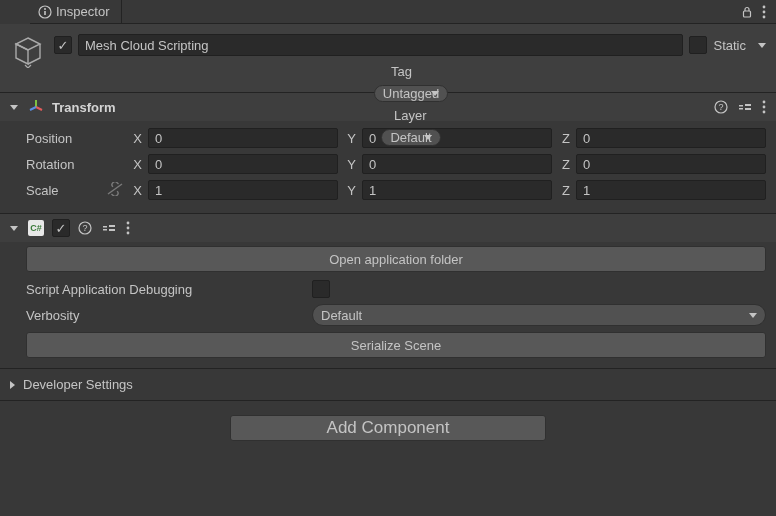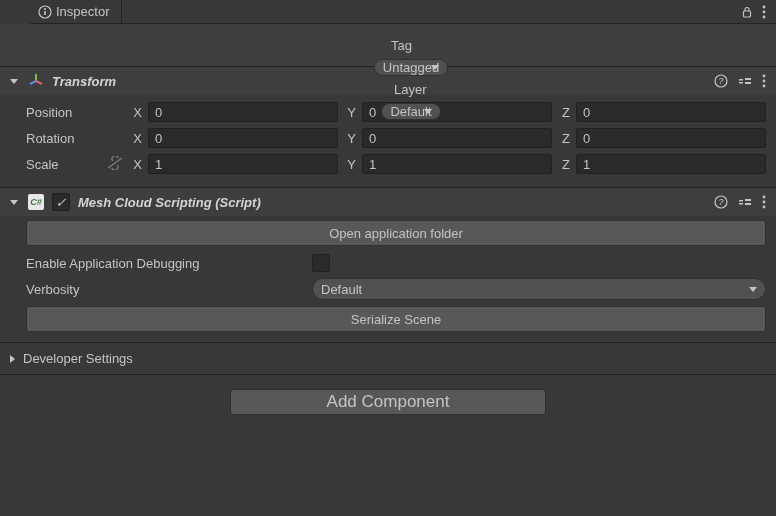--- a/index.html
+++ b/index.html
@@ -20,21 +20,21 @@
   .name-input { flex: 1; background: #2a2a2a; border: 1px solid #202020; border-radius: 2px; height: 22px; padding: 0 6px; color: #c4c4c4; font-size: 13px; }
   .static-group { display: flex; align-items: center; gap: 6px; }
   .dropdown-arrow { width: 0; height: 0; border-left: 4px solid transparent; border-right: 4px solid transparent; border-top: 5px solid #c4c4c4; margin-left: 6px; }
   
   .header-row2 { display: flex; align-items: center; gap: 6px; height: 24px; margin-top: 6px; padding-left: 46px; flex-direction: column; }
   .lbl { color: #c4c4c4; min-width: 40px; }
   .dropdown { background: #515151; border: 1px solid #303030; border-radius: 11px; height: 22px; display: flex; align-items: center; padding: 0 8px; position: relative; flex: 1; }
   .dropdown .dropdown-arrow { position: absolute; right: 8px; }
   
   .component { border-bottom: 1px solid #232323; }
-  .comp-header { background: #3e3e3e; display: flex; align-items: center; gap: 8px; padding: 4px 10px; height: 28px; font-style: italic; }
+  .comp-header { background: #3e3e3e; display: flex; align-items: center; gap: 8px; padding: 4px 10px; height: 28px; }
   .foldout { width: 0; height: 0; border-left: 4px solid transparent; border-right: 4px solid transparent; border-top: 5px solid #c4c4c4; cursor: pointer; margin-right: 2px; }
   .foldout.closed { border-top: 4px solid transparent; border-bottom: 4px solid transparent; border-left: 5px solid #c4c4c4; border-right: none; }
   .comp-title { font-weight: 600; color: #d4d4d4; flex: 1; }
   .comp-icons { display: flex; align-items: center; gap: 10px; }
   
   .comp-body { padding: 4px 10px 10px 26px; background: #383838; }
   .vec-row { display: flex; align-items: center; height: 26px; gap: 0; }
   .vec-label { width: 280px; color: #c4c4c4; display: flex; align-items: center; gap: 6px; }
   .vec-fields { flex: 1; display: flex; gap: 4px; align-items: center; }
   .axis-lbl { width: 16px; text-align: right; padding-right: 2px; }
@@ -79,20 +79,37 @@
       <svg width="4" height="14" viewBox="0 0 4 14">
           <circle cx="2" cy="2" r="1.4" fill="#c4c4c4"></circle>
           <circle cx="2" cy="7" r="1.4" fill="#c4c4c4"></circle>
           <circle cx="2" cy="12" r="1.4" fill="#c4c4c4"></circle>
         </svg>
     </span>
   </div>
 </div>
 
 <div class="header-block">
+  <div class="header-row1">
+    <span class="cube-icon">
+      <svg width="34" height="34" viewBox="0 0 34 34">
+          <path d="M17 4 L29 10 L17 16 L5 10 Z" fill="none" stroke="#aaa" stroke-width="1.4"></path>
+          <path d="M5 10 L5 24 L17 30 L17 16 Z" fill="none" stroke="#aaa" stroke-width="1.4"></path>
+          <path d="M29 10 L29 24 L17 30" fill="none" stroke="#aaa" stroke-width="1.4"></path>
+          <path d="M14 31 l3 3 l3 -3" fill="none" stroke="#aaa" stroke-width="1.2"></path>
+        </svg>
+    </span>
+    <span class="checkbox checked"></span>
+    <input class="name-input" value="Mesh Cloud Scripting" style="">
+    <div class="static-group">
+      <span class="checkbox"></span>
+      <span>Static</span>
+      <span class="dropdown-arrow"></span>
+    </div>
+  </div>
   <div class="header-row2">
     <span class="lbl">Tag</span>
     <div class="dropdown" style="flex:1.1">
       <span>Untagged</span>
       <span class="dropdown-arrow"></span>
     </div>
     <span class="lbl" style="margin-left:12px;min-width:46px">Layer</span>
     <div class="dropdown" style="flex:1.1">
       <span>Default</span>
       <span class="dropdown-arrow"></span>
@@ -178,21 +195,20 @@
       </div>
     </div>
   </div>
 </div>
 
 <div class="component">
   <div class="comp-header">
     <span class="foldout"></span>
     <span class="script-icon">C#</span>
     <span class="checkbox checked"></span>
-    <span class="comp-title">Mesh Cloud Scripting (Script)</span>
     <div class="comp-icons">
       <span class="help-icon">
           <svg width="14" height="14" viewBox="0 0 14 14">
             <circle cx="7" cy="7" r="6" fill="none" stroke="#c4c4c4" stroke-width="1.2"></circle>
             <text x="7" y="10" text-anchor="middle" fill="#c4c4c4" font-size="9">?</text>
           </svg>
         </span>
       <span class="presets-icon">
           <svg width="14" height="14" viewBox="0 0 14 14">
             <rect x="1" y="5" width="4" height="1.5" fill="#c4c4c4"></rect>
@@ -206,21 +222,21 @@
             <circle cx="2" cy="2" r="1.4" fill="#c4c4c4"></circle>
             <circle cx="2" cy="7" r="1.4" fill="#c4c4c4"></circle>
             <circle cx="2" cy="12" r="1.4" fill="#c4c4c4"></circle>
           </svg>
         </span>
     </div>
   </div>
   <div class="comp-body">
     <button class="wide-button">Open application folder</button>
     <div class="field-row" style="margin-top:4px">
-      <span class="field-label">Enable Application Debugging</span>
+      <span class="field-label">Script Application Debugging</span>
       <span class="checkbox"></span>
     </div>
     <div class="field-row">
       <span class="field-label">Verbosity</span>
       <div class="dropdown" style="flex:1">
         <span>Default</span>
         <span class="dropdown-arrow"></span>
       </div>
     </div>
     <button class="wide-button" style="margin-top:4px">Serialize Scene</button>

